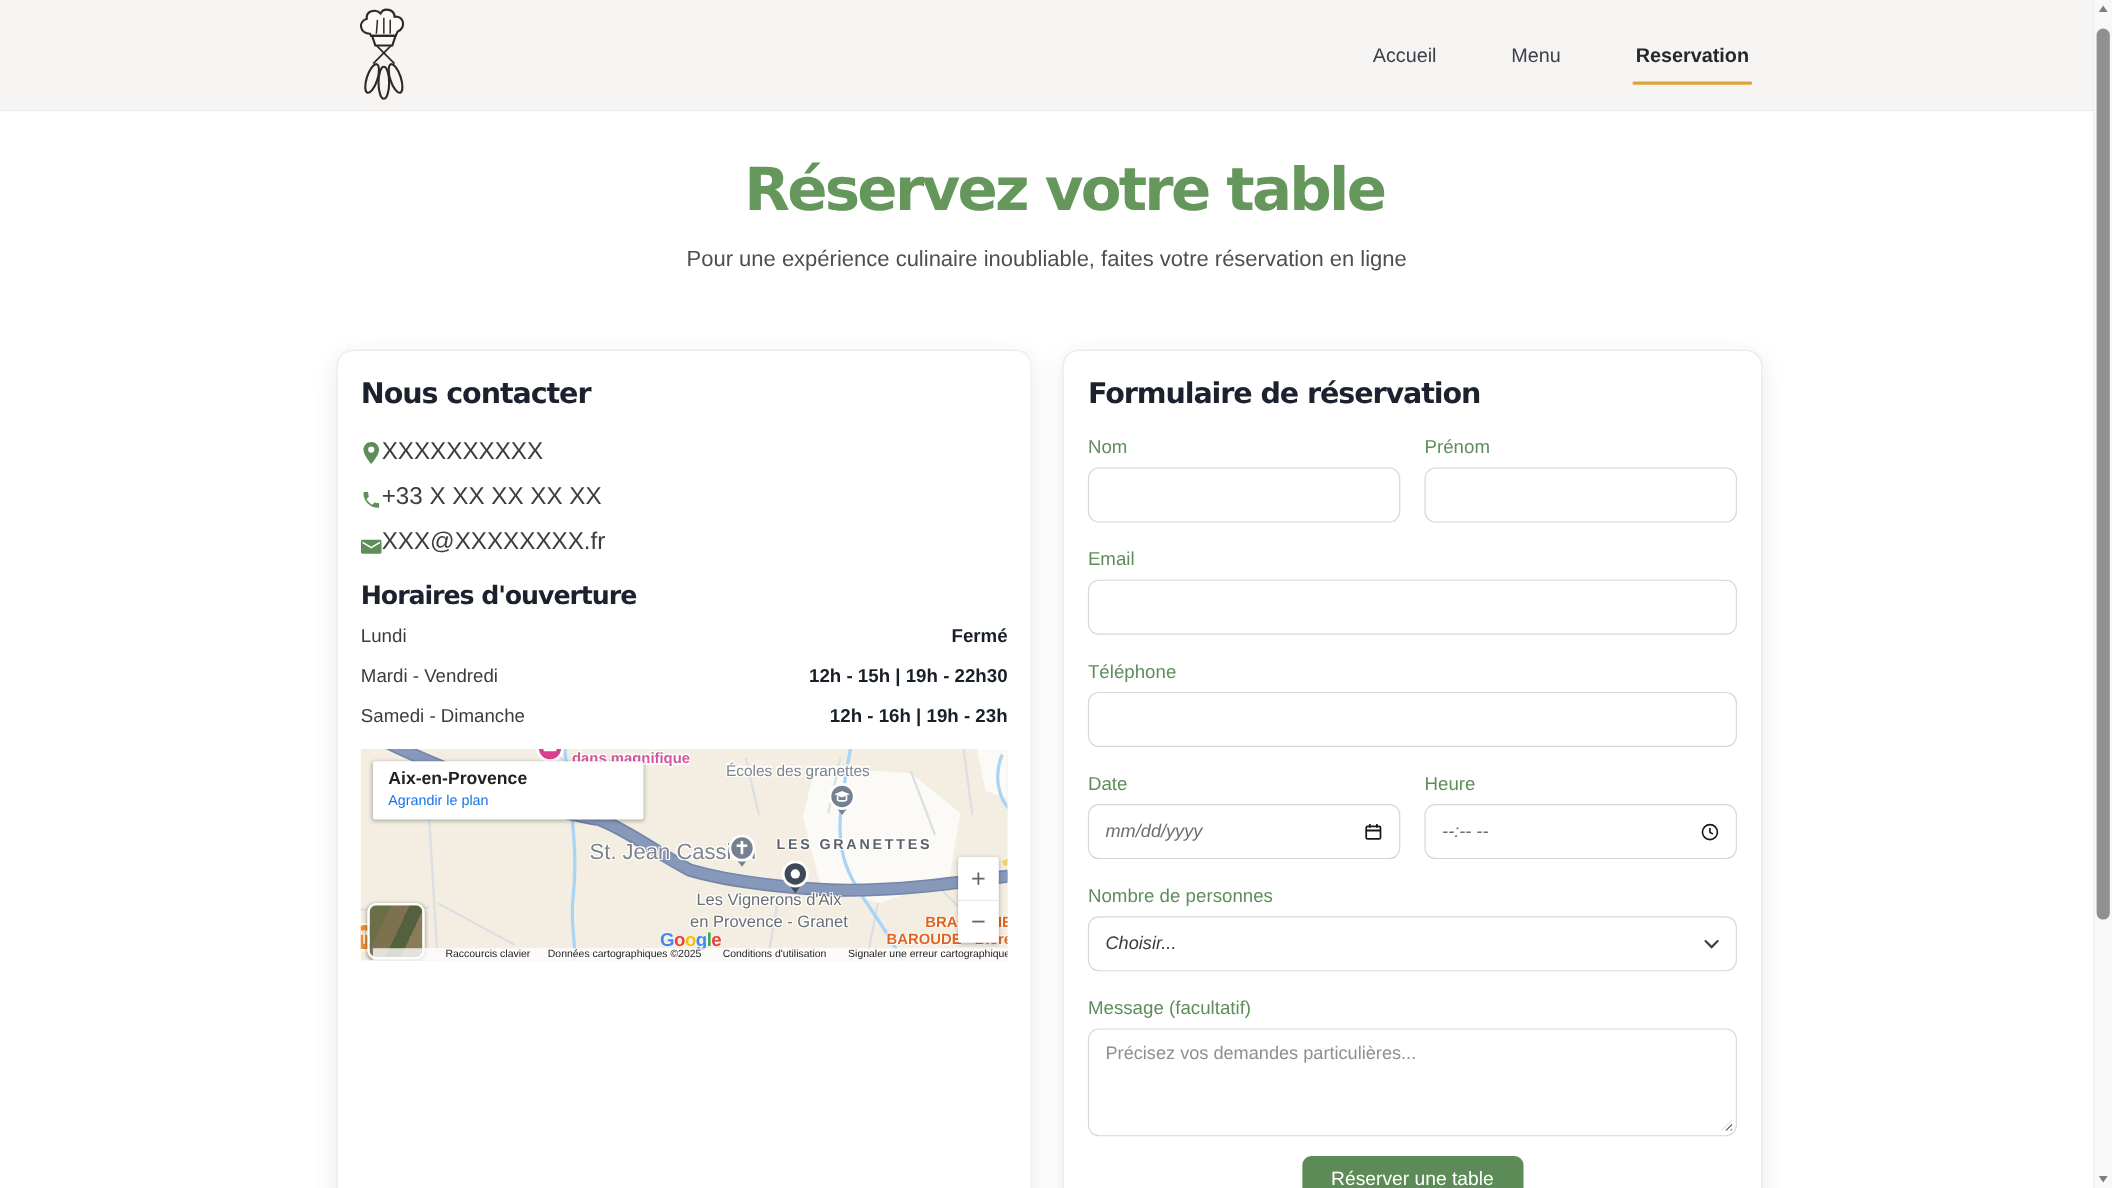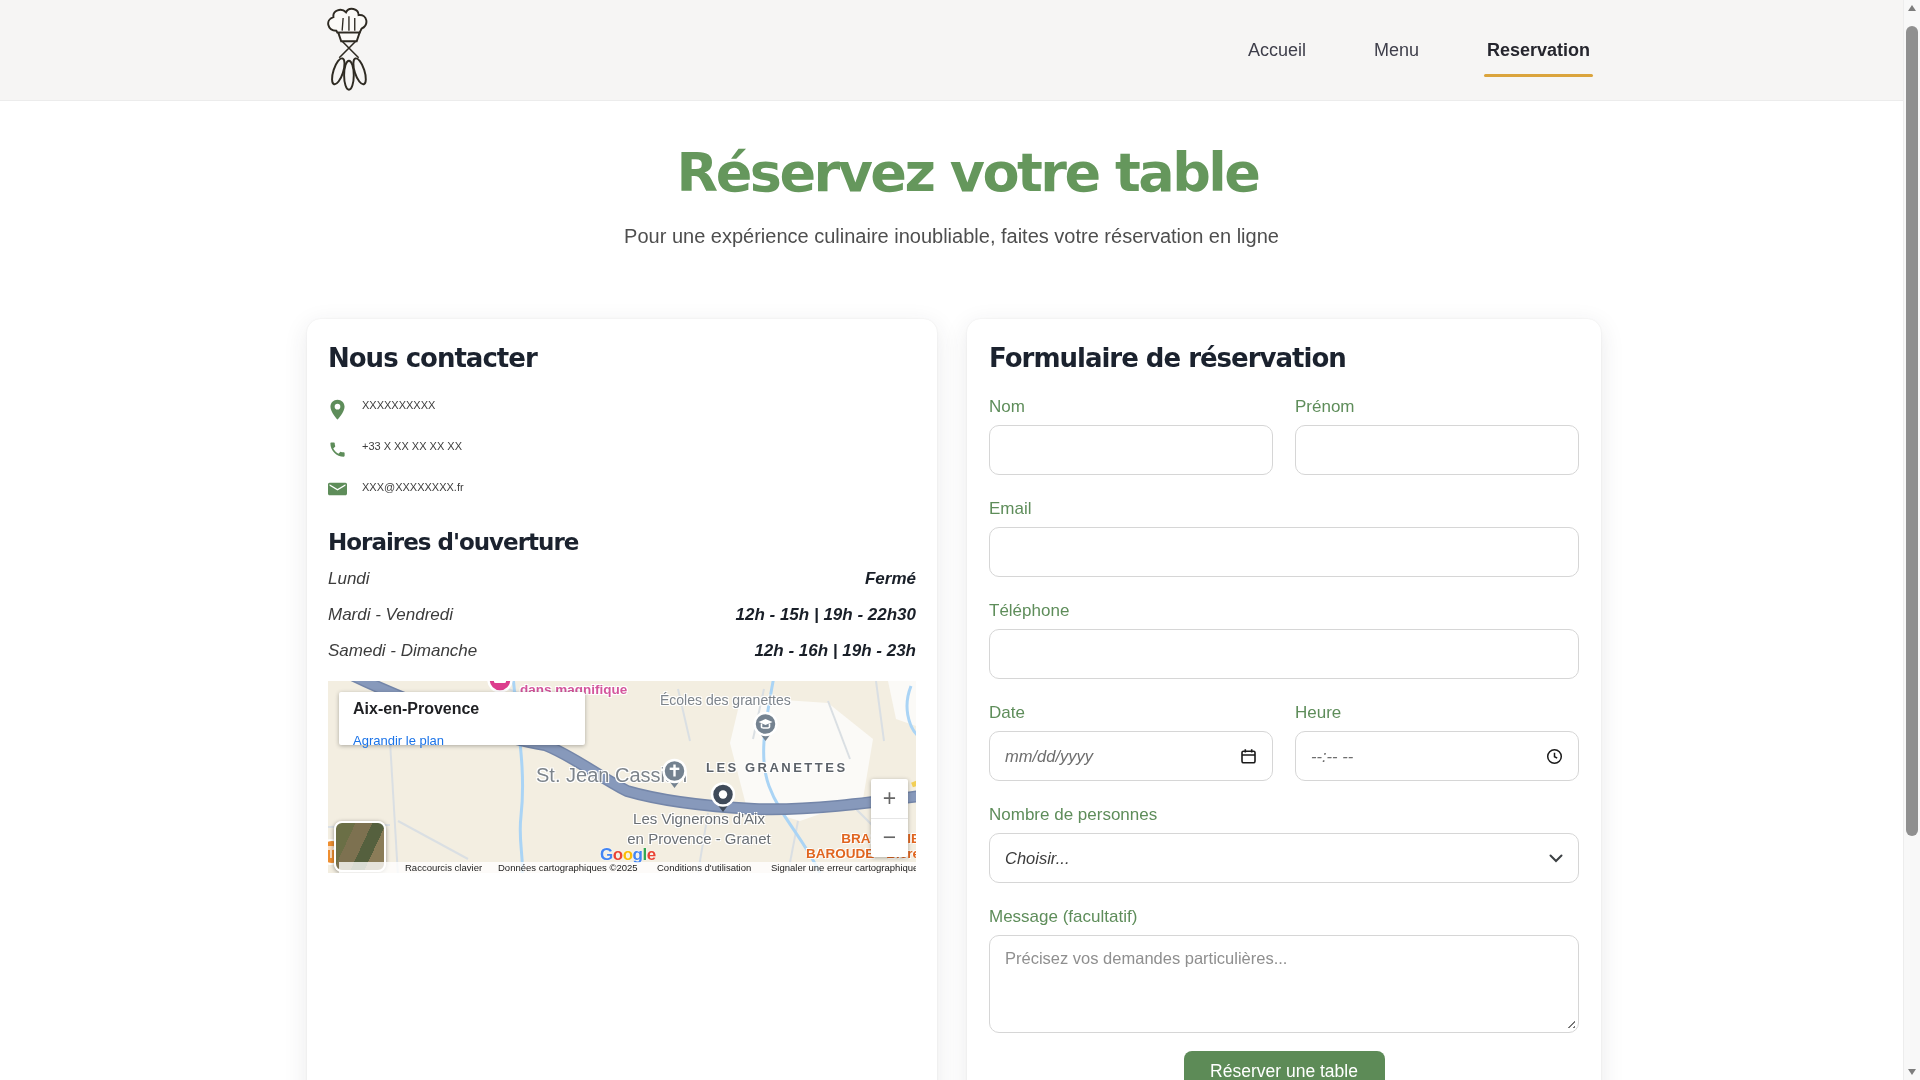--- a/index.html
+++ b/index.html
@@ -41,45 +41,45 @@
   }
   .card-contact { left:307px; width:630px; padding:24px 21px; }
   .card-form    { left:967px; width:634px; padding:24px 22px; }
   .card h2 {
     margin:0; font-family:"DejaVu Sans", sans-serif; font-weight:bold;
     font-size:26px; letter-spacing:-1px; color:#1b222e;
   }
 
   
   .contact-list { margin-top:26px; }
-  .contact-row { display:flex; align-items:flex-start; gap:15px; height:24px; margin-bottom:17px; font-size:11px; color:#3d3d3d; }
+  .contact-row { display:flex; align-items:flex-end; height:24px; margin-bottom:17px; font-size:22px; color:#3d3d3d; }
   .contact-row svg { flex:0 0 auto; }
 
   .hours-title {
     margin:24px 0 6px; font-family:"DejaVu Sans", sans-serif; font-weight:bold;
     font-size:23px; letter-spacing:-1px; color:#1b222e;
   }
-  .hours-row { display:flex; justify-content:space-between; padding:8px 0; font-size:17px; color:#3c3c3c;font-style:italic; }
+  .hours-row { display:flex; justify-content:space-between; padding:8px 0; font-size:17px; color:#3c3c3c; }
   .hours-val { font-weight:bold; color:#191f28; }
 
   
   .map { position:relative; margin-top:12px; width:588px; height:192px; overflow:hidden; background:#f3eee1; cursor:grab; }
   .map svg.map-bg { position:absolute; left:0; top:0; z-index:0; }
   .poi-label { position:absolute; z-index:1; color:#7d848b; font-size:13.5px; white-space:nowrap;
     text-shadow:1px 1px 0 #fff,-1px -1px 0 #fff,1px -1px 0 #fff,-1px 1px 0 #fff; }
   .poi-pink  { color:#d4569c; font-weight:bold; }
   .poi-area  { color:#5c6269; font-size:13px; font-weight:bold; letter-spacing:2.5px; }
   .poi-winery { width:170px; text-align:center; color:#6a6f74; font-size:15px; line-height:20px; }
   .pin { position:absolute; z-index:2; }
   .map-info {
     position:absolute; left:11px; top:11px; z-index:3; width:246px; height:53px;
     background:#fff; border-radius:2px; box-shadow:0 1px 4px rgba(0,0,0,.3); padding:8px 14px;
   }
   .map-info-title { font-size:16px; font-weight:bold; color:#202124; }
-  .map-info-link  { font-size:13px; color:#1a73e8; margin-top:15px; cursor:pointer; }
+  .map-info-link  { font-size:13px; color:#1a73e8; margin-top:2px; cursor:pointer; }
   .zoom-ctrl {
     position:absolute; left:543px; top:98px; z-index:4; width:37px; height:78px;
     background:#fff; border-radius:2px; box-shadow:0 1px 4px rgba(0,0,0,.3);
     display:flex; flex-direction:column;
   }
   .zoom-btn { flex:1; display:flex; align-items:center; justify-content:center; font-size:23px; color:#666; cursor:pointer; }
   .zoom-btn + .zoom-btn { border-top:1px solid #e6e6e6; }
   .brasserie {
     position:absolute; right:-4px; top:150px; z-index:3; text-align:right;
     color:#e0651f; font-weight:bold; font-size:13.5px; line-height:15px;

